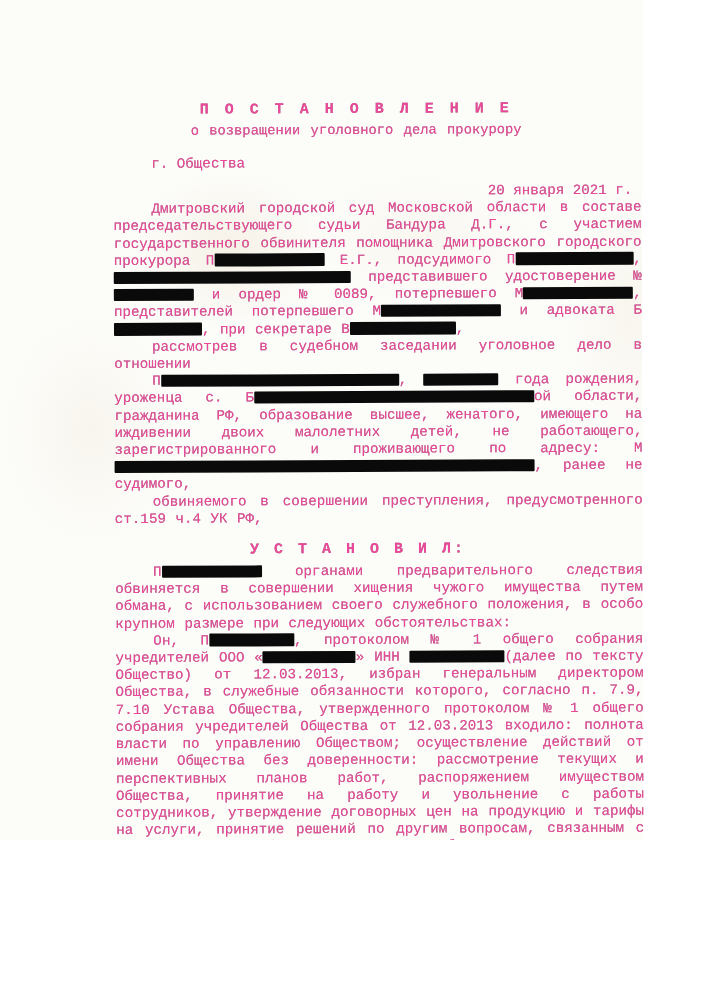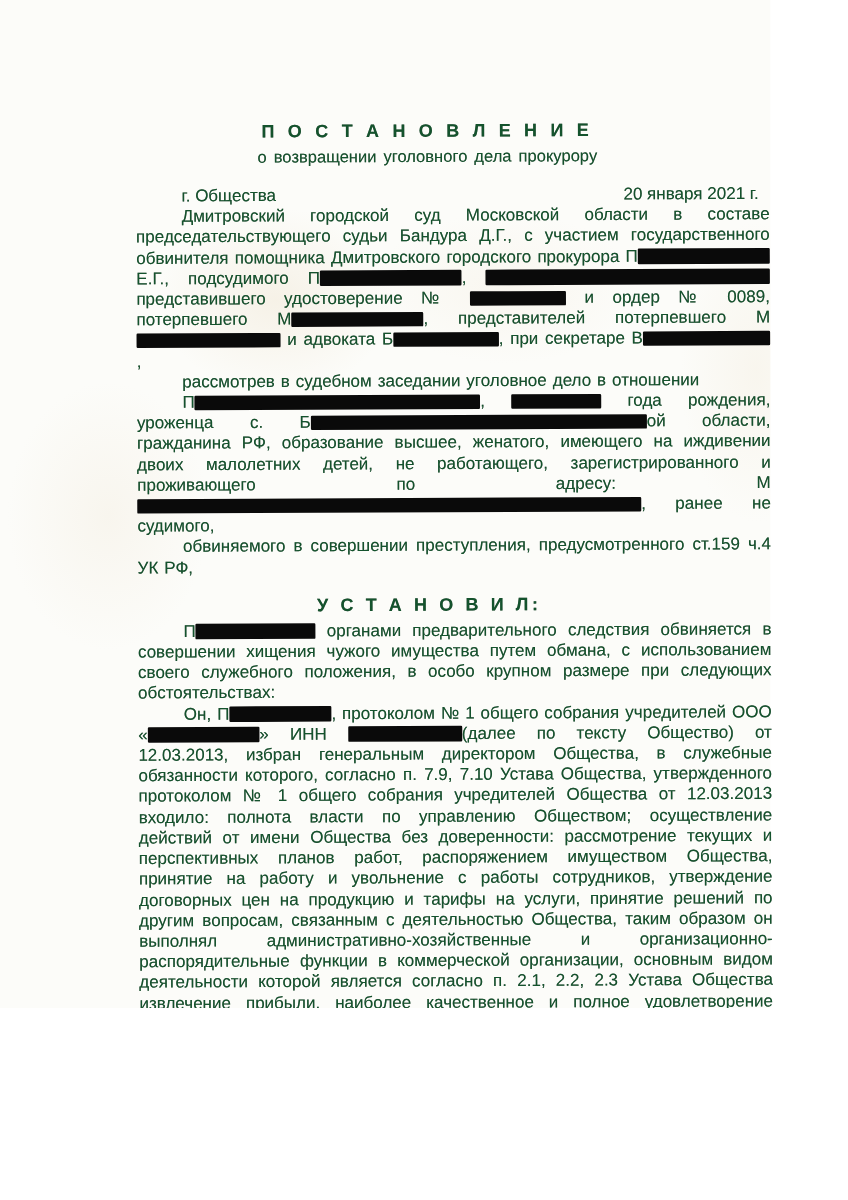--- a/index.html
+++ b/index.html
@@ -6,22 +6,22 @@
     margin: 0;
     padding: 0;
     background: #ffffff;
   }
   .canvas {
     position: relative;
     width: 707px;
     height: 840px;
     background: #ffffff;
     overflow: hidden;
-    font-family: Liberation Sans, sans-serif;
-    color: #14532d;
+    font-family: Liberation Mono, monospace;
+    color: #ec4899;
   }
   
   .sheet {
     position: absolute;
     left: 0;
     top: 0;
     width: 642px;
     height: 922px;
     background: #fcfcf9;
   }
@@ -63,21 +63,21 @@
     transform: translateX(-21px);
   }
   .dateline {
     display: flex;
     justify-content: space-between;
     margin-top: 16px;
     font-size: 14.2px;
     line-height: 17.2px;
   }
   .dateline .place { padding-left: 38px; }
-  .dateline .date  { padding-right: 9px; }
+  .dateline .date  { padding-right: 9px; margin-top: 28px; }
   .para {
     margin: 0;
     font-size: 14.2px;
     line-height: 17.2px;
     text-align: justify;
     text-indent: 38px;
     word-spacing: 1px;
   }
   .doc-heading {
     text-align: center;

